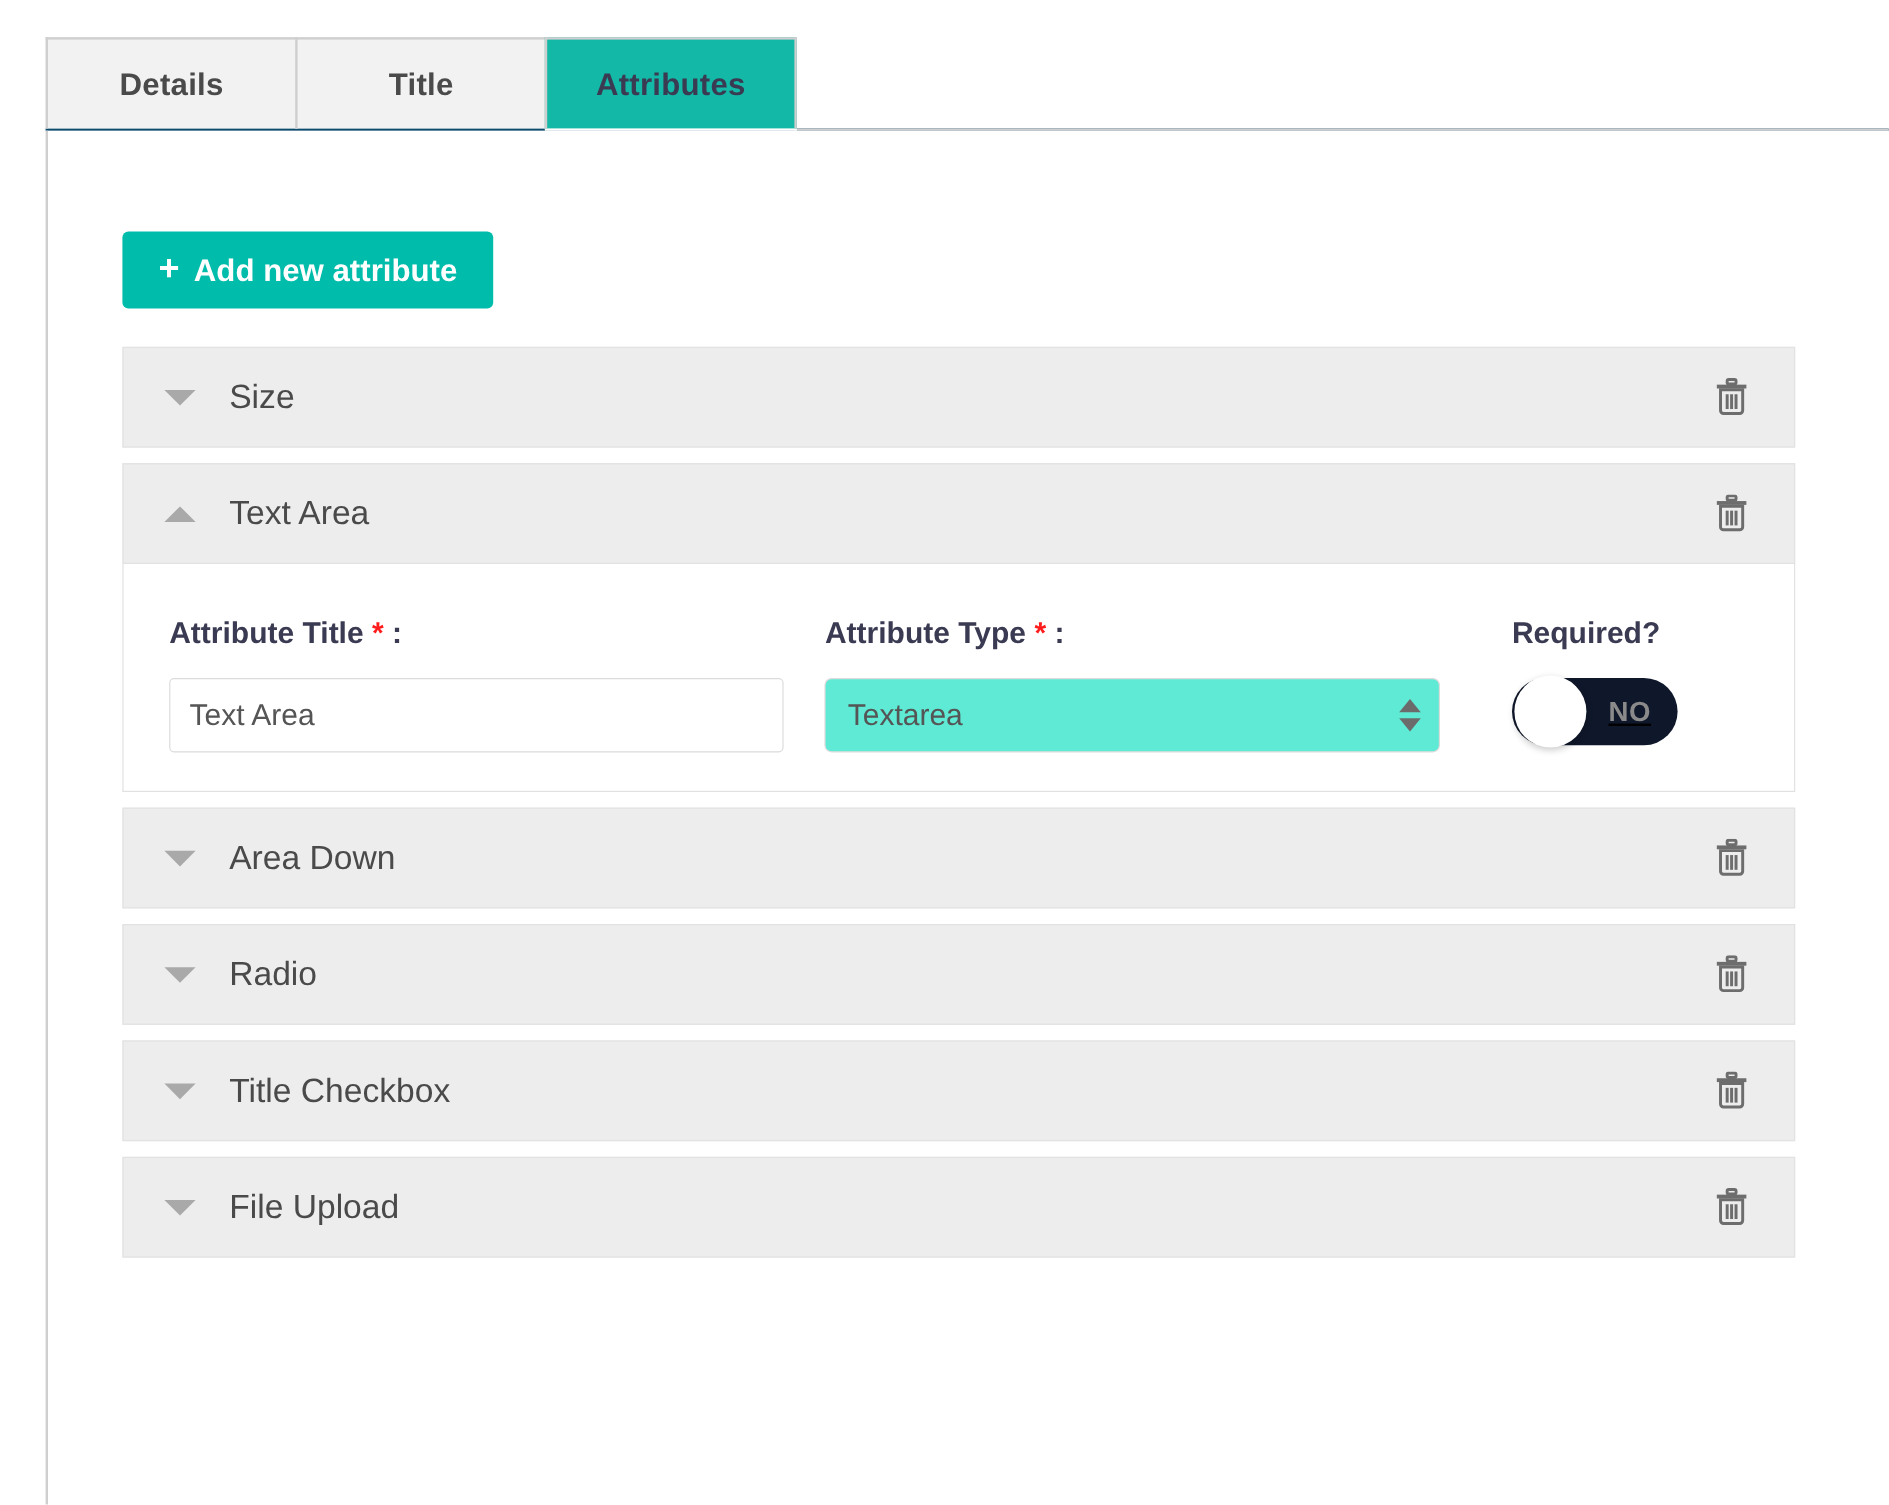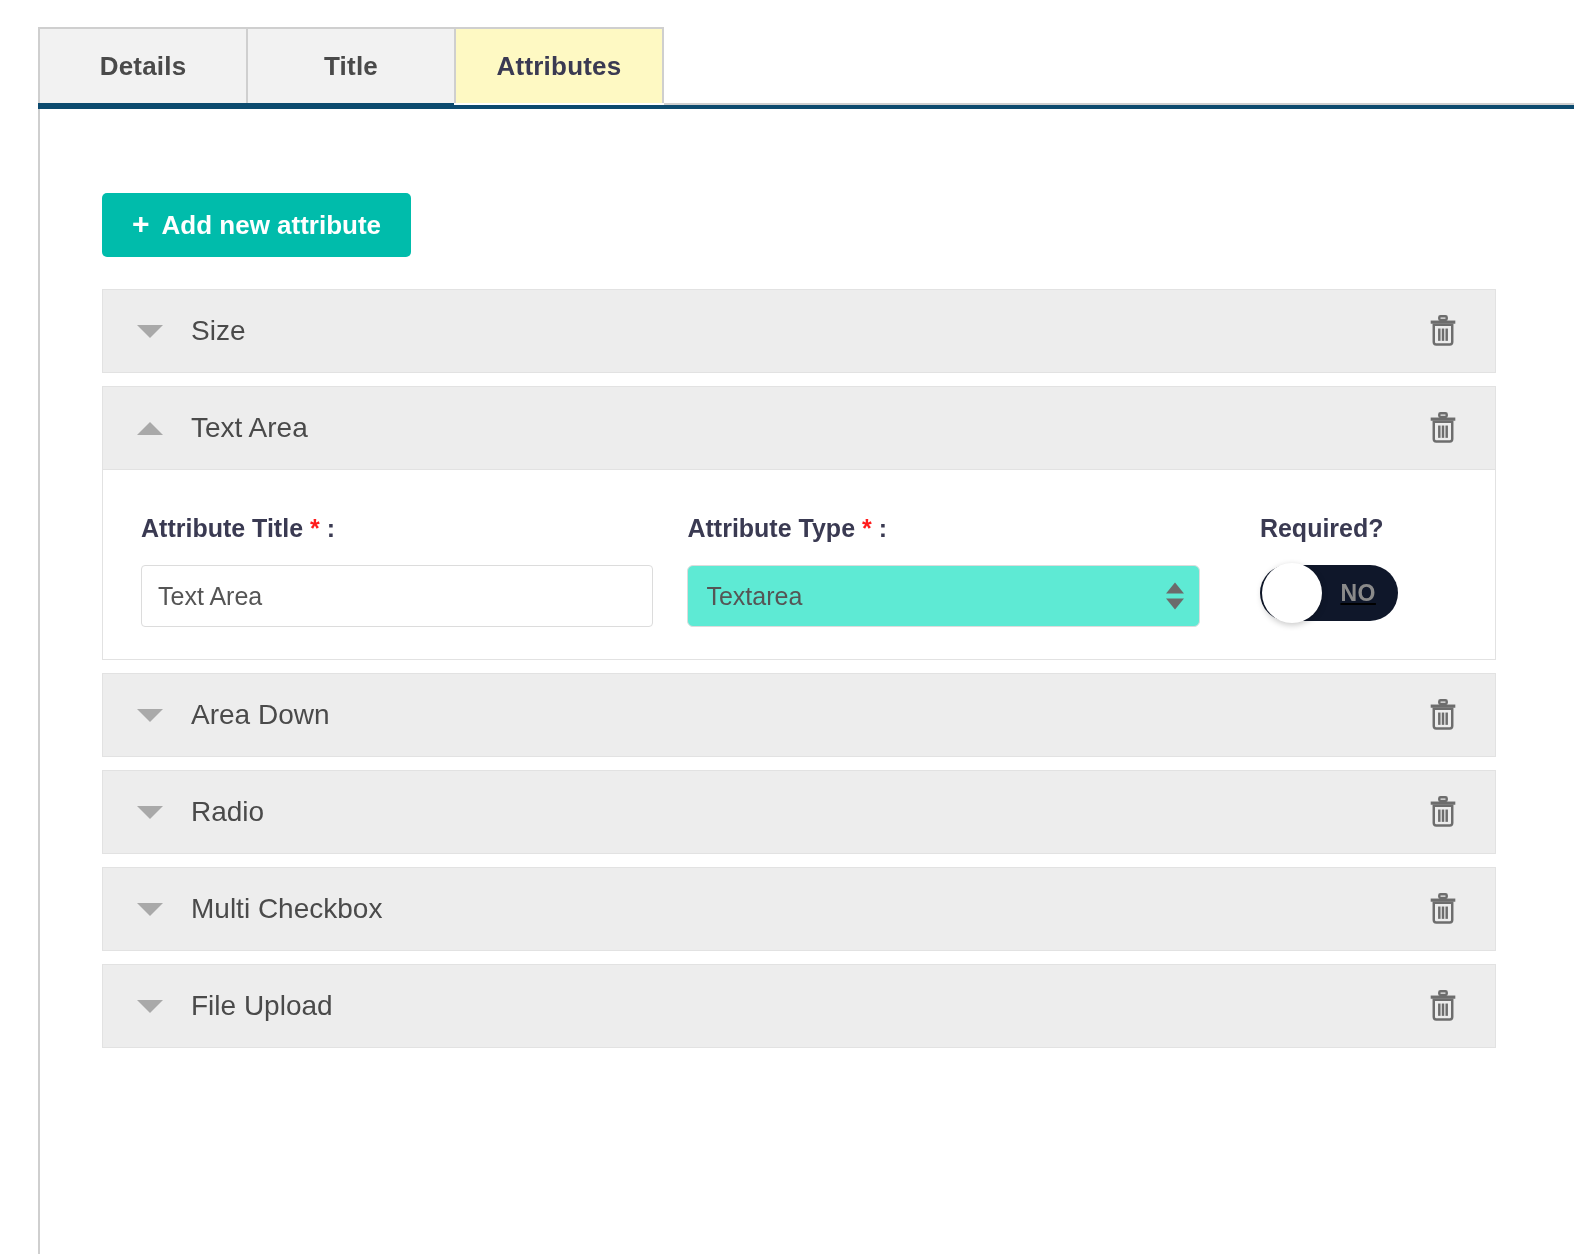--- a/index.html
+++ b/index.html
@@ -19,41 +19,41 @@
 
   
   .tab-strip {
     position: absolute;
     left: 38px;
     top: 33px;
     width: 1536px;
     height: 76px;
     display: flex;
     align-items: flex-end;
-    border-bottom: 6px solid #0c4a6e;
+    border-bottom: 2px solid #0c4a6e;
   }
   .tab {
     height: 76px;
     min-width: 210px;
     display: flex;
     align-items: center;
     justify-content: center;
     font-size: 26px;
     font-weight: bold;
     letter-spacing: .2px;
     background: #f2f2f2;
     color: #4a4a4a;
     border: 2px solid #cfcfcf;
     border-bottom: none;
     margin-right: -2px;
     cursor: pointer;
     user-select: none;
   }
   .tab.active {
-    background: #fef9c3;
+    background: #14b8a6;
     color: #3a3a52;
     position: relative;
     z-index: 3;
     box-shadow: 0 2px 0 0 #ffffff;
     text-align: center;
   }
   .tab-filler {
     flex: 1 1 auto;
     height: 76px;
     border-bottom: 2px solid #cfcfcf;
@@ -380,21 +380,21 @@
               <rect x="11" y="11" width="2" height="10" fill="#6d6d6d"></rect>
               <rect x="14" y="11" width="2" height="10" fill="#6d6d6d"></rect>
             </svg>
           </button>
         </div>
       </div>
 
       <div class="panel">
         <div class="panel-head">
           <span class="caret down"></span>
-          <span class="panel-title">Multi Checkbox</span>
+          <span class="panel-title">Title Checkbox</span>
           <button class="trash-btn">
             <svg width="30" height="32" viewBox="0 0 24 26">
               <rect x="9" y="1" width="6" height="3" rx="1" fill="none" stroke="#6d6d6d" stroke-width="2"></rect>
               <rect x="2" y="4.5" width="20" height="2.6" fill="#6d6d6d"></rect>
               <path d="M4.5 8 H19.5 V22 a2 2 0 0 1 -2 2 H6.5 a2 2 0 0 1 -2 -2 Z" fill="none" stroke="#6d6d6d" stroke-width="2"></path>
               <rect x="8" y="11" width="2" height="10" fill="#6d6d6d"></rect>
               <rect x="11" y="11" width="2" height="10" fill="#6d6d6d"></rect>
               <rect x="14" y="11" width="2" height="10" fill="#6d6d6d"></rect>
             </svg>
           </button>

